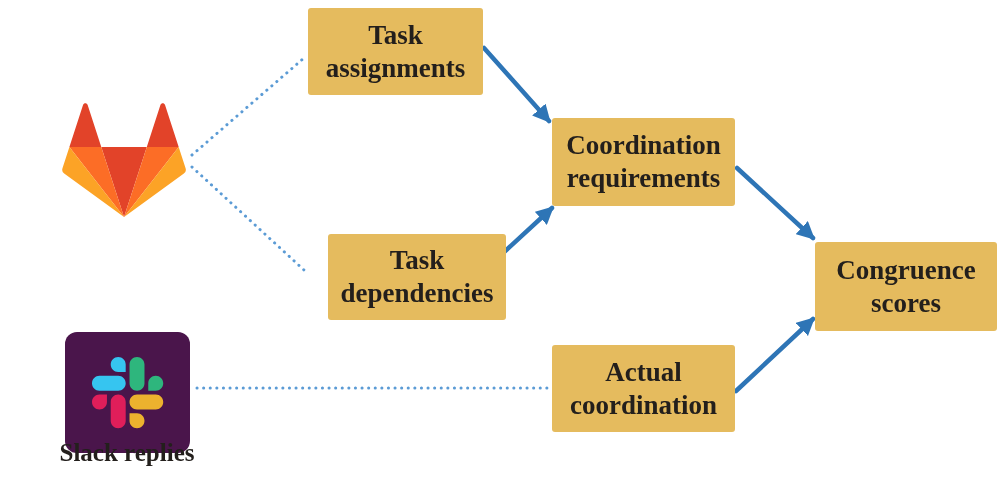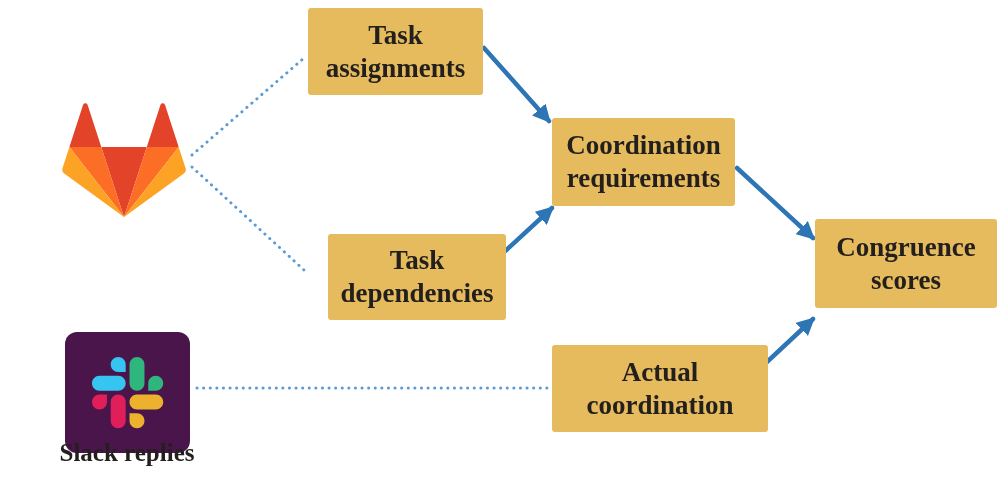--- a/index.html
+++ b/index.html
@@ -36,22 +36,22 @@
     position:absolute;
     font-weight:bold;
     font-size:25px;
     line-height:1.5;
     text-align:center;
     color:var(--node_text,#231f1c);
   }
   .n-task-assignments{left:308px;top:8px;width:175px;height:87px;}
   .n-task-dependencies{left:308px;top:234px;width:178px;height:86px;margin-left:20px;}
   .n-coordination-requirements{left:552px;top:118px;width:183px;height:88px;}
-  .n-actual-coordination{left:552px;top:345px;width:216px;height:87px;align-items:center;}
-  .n-congruence-scores{left:815px;top:219px;width:182px;height:89px;}
+  .n-actual-coordination{left:552px;top:345px;width:183px;height:87px;align-items:center;}
+  .n-congruence-scores{left:815px;top:242px;width:182px;height:89px;}
   .gitlab-box{left:62px;top:103px;width:124px;height:114px;}
   .gitlab-label{left:0px;top:216px;width:250px;}
   .slack-box{left:65px;top:332px;width:125px;height:121px;}
   .slack-label{left:12px;top:434px;width:230px;}
   .solid-edge{
     stroke:var(--solid_arrow,#2e75b6);
     stroke-width:4.5;
     stroke-linecap:round;
     fill:none;
   }

